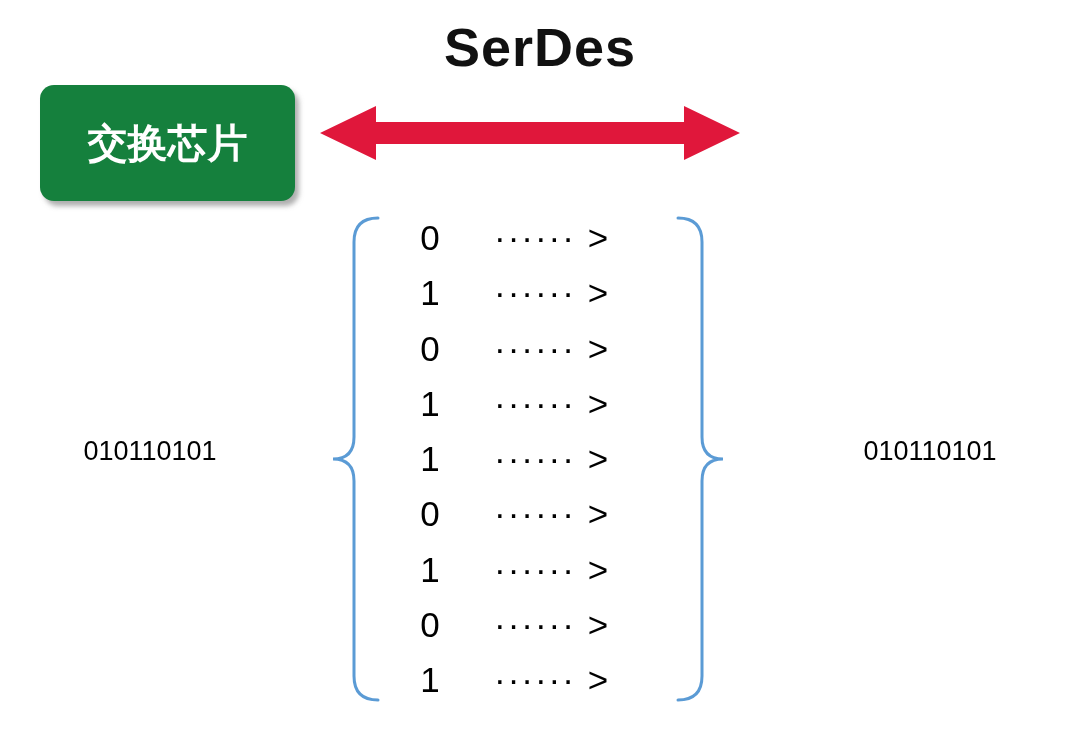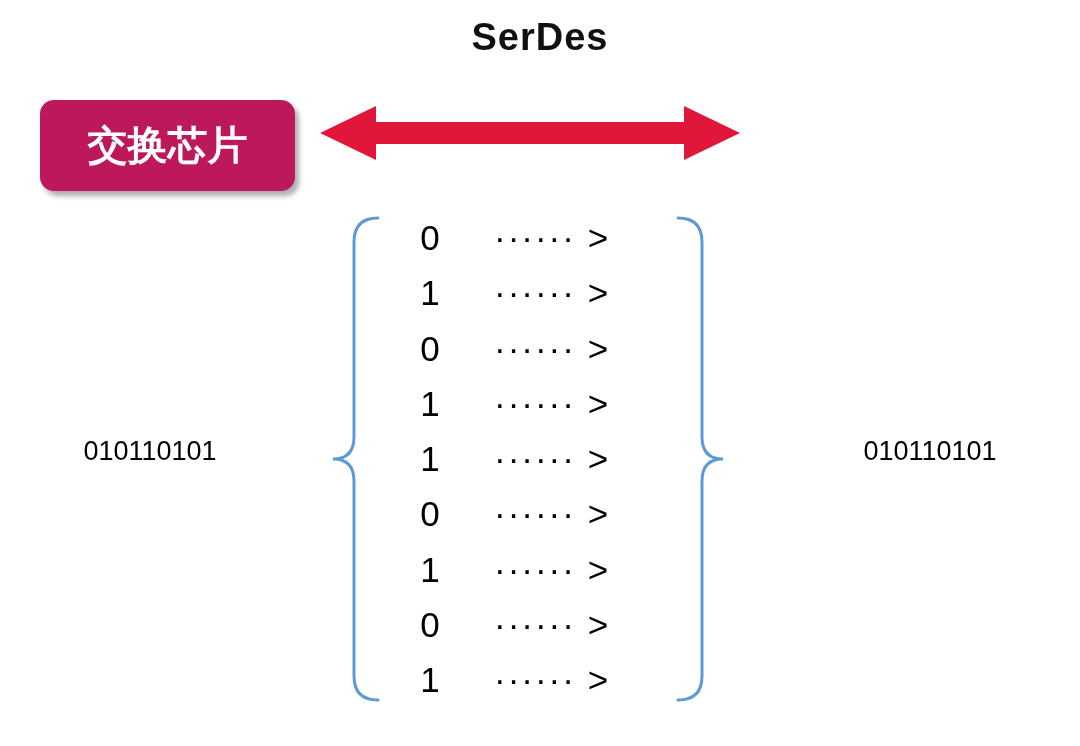--- a/index.html
+++ b/index.html
@@ -14,31 +14,31 @@
     height: 746px;
     background: #ffffff;
     overflow: hidden;
   }
   .title {
     position: absolute;
     top: 16px;
     left: 0;
     width: 100%;
     text-align: center;
-    font-size: 38px;
+    font-size: 54px;
     font-weight: bold;
     color: #111111;
     letter-spacing: 1px;
   }
   .box {
     position: absolute;
-    top: 100px;
+    top: 85px;
     width: 255px;
-    height: 91px;
-    background: #be185d;
+    height: 116px;
+    background: #15803d;
     border-radius: 14px;
     display: flex;
     align-items: center;
     justify-content: center;
     color: #ffffff;
     font-weight: bold;
     font-size: 40px;
     box-shadow: 4px 5px 5px rgba(110,110,110,0.55);
   }
   .box.left-box  { left: 40px; }

